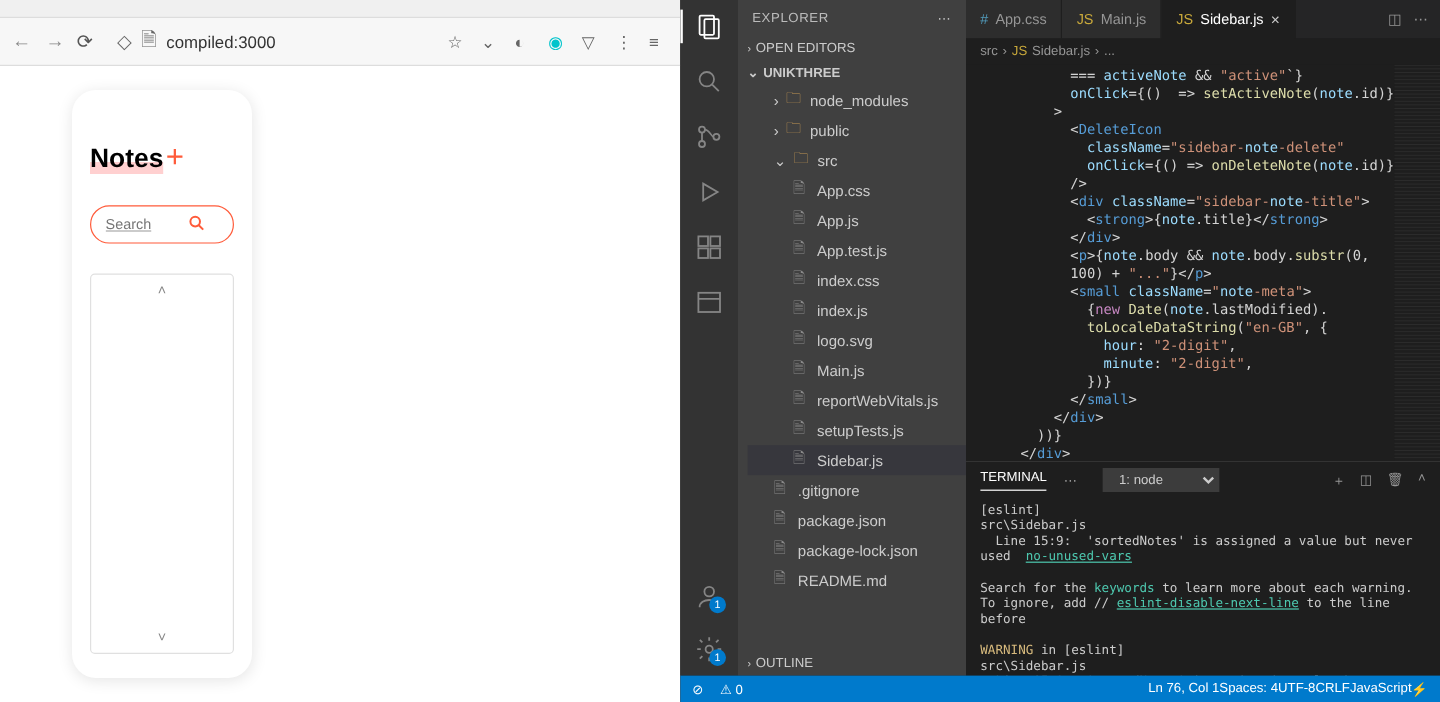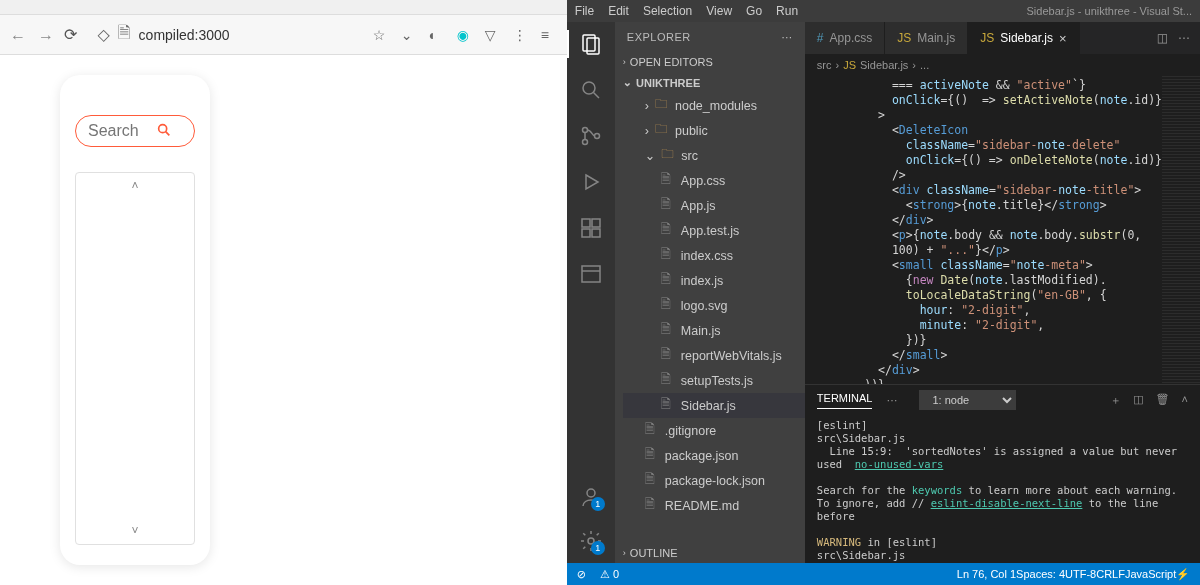--- a/index.html
+++ b/index.html
@@ -16,21 +16,21 @@
 .url-text { color: #333; font-size: 14px; }
 .browser-icons { display: flex; gap: 12px; align-items: center; }
 .bi { width: 16px; height: 16px; color: #666; cursor: pointer; font-size: 14px; }
 .bi.teal { color: #00c4cc; }
 .browser-content { flex: 1; background: #fff; display: flex; padding: 20px 0 20px 60px; }
 .note-app { width: 150px; background: #fff; border-radius: 20px; box-shadow: 0 2px 12px rgba(0,0,0,0.1); padding: 40px 15px 20px; display: flex; flex-direction: column; }
 .note-title-row { display: flex; align-items: baseline; gap: 2px; margin-bottom: 25px; }
 .note-title { font-size: 22px; font-weight: 800; color: #000; background: linear-gradient(to bottom, transparent 60%, #ffd0d0 60%); }
 .note-plus { color: #ff5b3a; font-size: 26px; font-weight: 300; cursor: pointer; }
 .search-box { border: 1.5px solid #ff5b3a; border-radius: 20px; height: 32px; display: flex; align-items: center; padding: 0 12px; gap: 8px; margin-bottom: 25px; }
-.search-box input { border: none; outline: none; font-size: 16px; width: 60px; color: #aaa; }
+.search-box input { border: none; outline: none; font-size: 12px; width: 60px; color: #aaa; text-decoration: underline; }
 .search-ico { color: #ff5b3a; font-size: 14px; }
 .note-list { flex: 1; border: 1px solid #e0e0e0; border-radius: 4px; display: flex; flex-direction: column; justify-content: space-between; align-items: center; padding: 6px 2px; }
 .scroll-hint { color: #888; font-size: 12px; }
 .main-message { flex: 1; display: flex; align-items: center; justify-content: center; }
 .main-message-text { font-size: 26px; color: #888; }
 .vscode { flex: 1; background: #1e1e1e; display: flex; flex-direction: column; color: #ccc; font-size: 12px; }
 .vs-menu { height: 22px; background: #3c3c3c; display: flex; align-items: center; padding: 0 8px; gap: 14px; color: #ccc; font-size: 12px; }
 .vs-menu .title { margin-left: auto; color: #999; font-size: 11px; }
 .vs-body { flex: 1; display: flex; min-height: 0; }
 .activity-bar { width: 48px; background: #333; display: flex; flex-direction: column; align-items: center; padding-top: 10px; gap: 22px; }
@@ -108,47 +108,42 @@
       <span class="bi">⌄</span>
       <span class="bi">◐</span>
       <span class="bi teal">◉</span>
       <span class="bi">▽</span>
       <span class="bi">⋮</span>
       <span class="bi">≡</span>
     </div>
   </div>
   <div class="browser-content">
     <div class="note-app">
+      <div class="note-title-row">
+        <span class="note-title">Notes</span>
+        <span class="note-plus">+</span>
+      </div>
       <div class="search-box">
         <input placeholder="Search" style="">
         <span class="search-ico">
           <svg viewBox="0 0 24 24" width="16" height="16" fill="none" stroke="currentColor" stroke-width="2.5">
               <circle cx="10" cy="10" r="6"></circle>
               <line x1="20" y1="20" x2="14.5" y2="14.5"></line>
             </svg>
         </span>
       </div>
       <div class="note-list">
         <span class="scroll-hint">˄</span>
         <span class="scroll-hint">˅</span>
       </div>
     </div>
   </div>
 </div>
 
 <div class="vscode">
-  <div class="vs-menu">
-    <span>File</span>
-    <span>Edit</span>
-    <span>Selection</span>
-    <span>View</span>
-    <span>Go</span>
-    <span>Run</span>
-    <span class="title">Sidebar.js - unikthree - Visual St...</span>
-  </div>
   <div class="vs-body">
     <div class="activity-bar">
       <div class="ab-icon active">
           <svg viewBox="0 0 24 24" fill="none" stroke="currentColor" stroke-width="1.5">
             <rect x="4" y="3" width="12" height="16" rx="1"></rect>
             <rect x="8" y="6" width="12" height="16" rx="1"></rect>
           </svg>
         </div>
       <div class="ab-icon">
           <svg viewBox="0 0 24 24" fill="none" stroke="currentColor" stroke-width="1.5">

